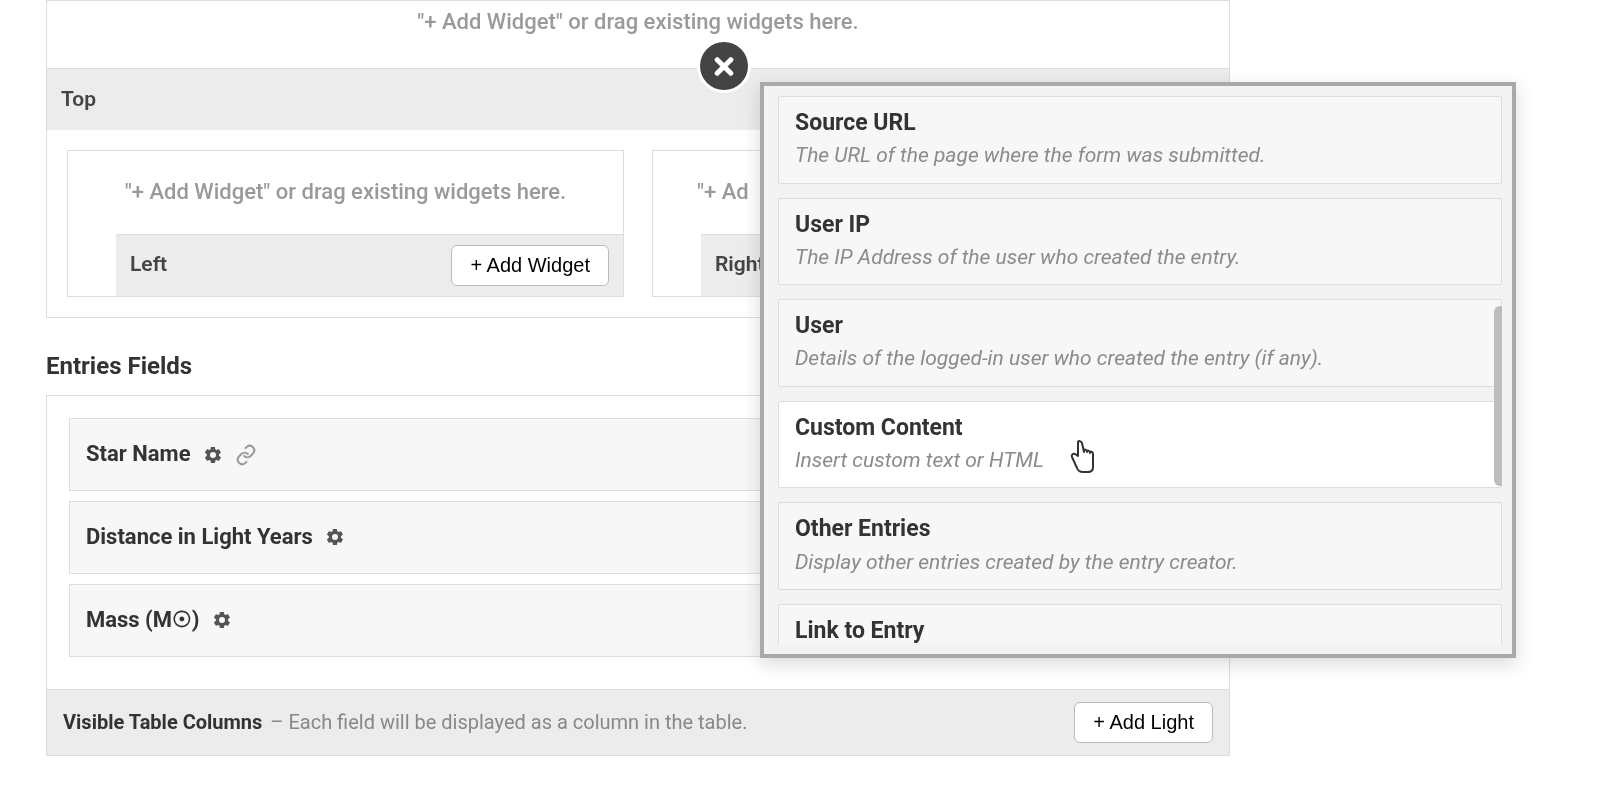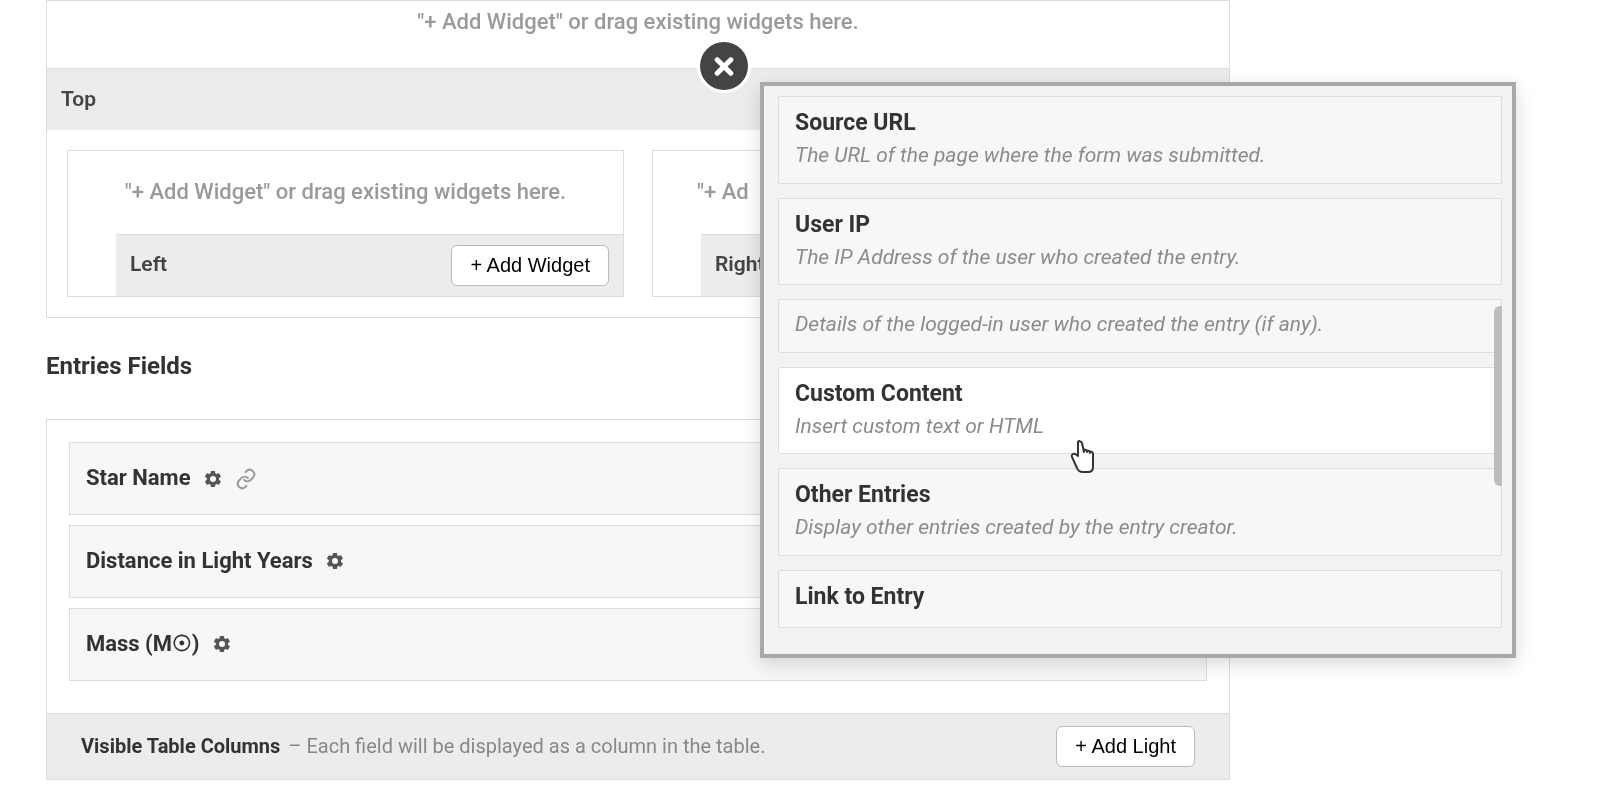--- a/index.html
+++ b/index.html
@@ -75,21 +75,21 @@
   .zone-box .zone-header {
     border-top: 1px solid #ddd;
     margin-left: 48px;
   }
 
   
   .section-heading {
     font-weight: 700;
     font-size: 24px;
     color: #333;
-    margin: 32px 0 36px 0;
+    margin: 32px 0 12px 0;
   }
 
   .entries-container {
     border: 1px solid #ddd;
     background: #fff;
   }
   .entries-inner {
     padding: 22px;
   }
   .field-row {
@@ -112,21 +112,21 @@
     align-items: center;
     color: #666;
   }
 
   .entries-footer {
     background: #ececec;
     border-top: 1px solid #ddd;
     display: flex;
     align-items: center;
     justify-content: space-between;
-    padding: 12px 34px;
+    padding: 12px 16px;
     font-size: 20px;
     gap: 10px;
   }
   .entries-footer .footer-left {
     display: flex;
     align-items: baseline;
     flex-wrap: wrap;
     gap: 8px;
   }
   .entries-footer strong {
@@ -306,20 +306,21 @@
   <div class="picklist-inner" id="picklist-inner">
     <div class="pick-item">
         <div class="pick-title">Source URL</div>
         <div class="pick-desc">The URL of the page where the form was submitted.</div>
       </div>
       <div class="pick-item">
         <div class="pick-title">User IP</div>
         <div class="pick-desc">The IP Address of the user who created the entry.</div>
       </div>
       <div class="pick-item">
+        <div class="pick-title">User</div>
         <div class="pick-desc">Details of the logged-in user who created the entry (if any).</div>
       </div>
       <div class="pick-item hover">
         <div class="pick-title">Custom Content</div>
         <div class="pick-desc">Insert custom text or HTML</div>
       </div>
       <div class="pick-item">
         <div class="pick-title">Other Entries</div>
         <div class="pick-desc">Display other entries created by the entry creator.</div>
       </div>

